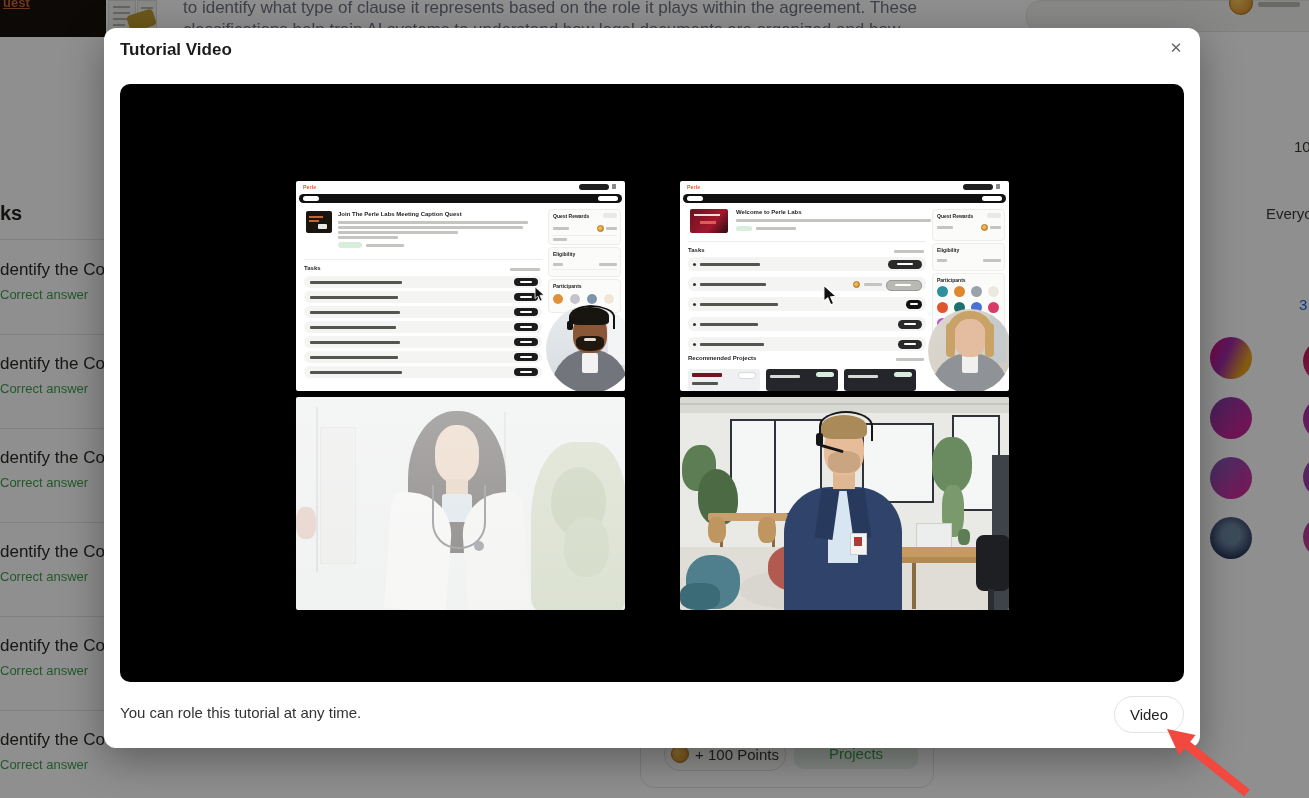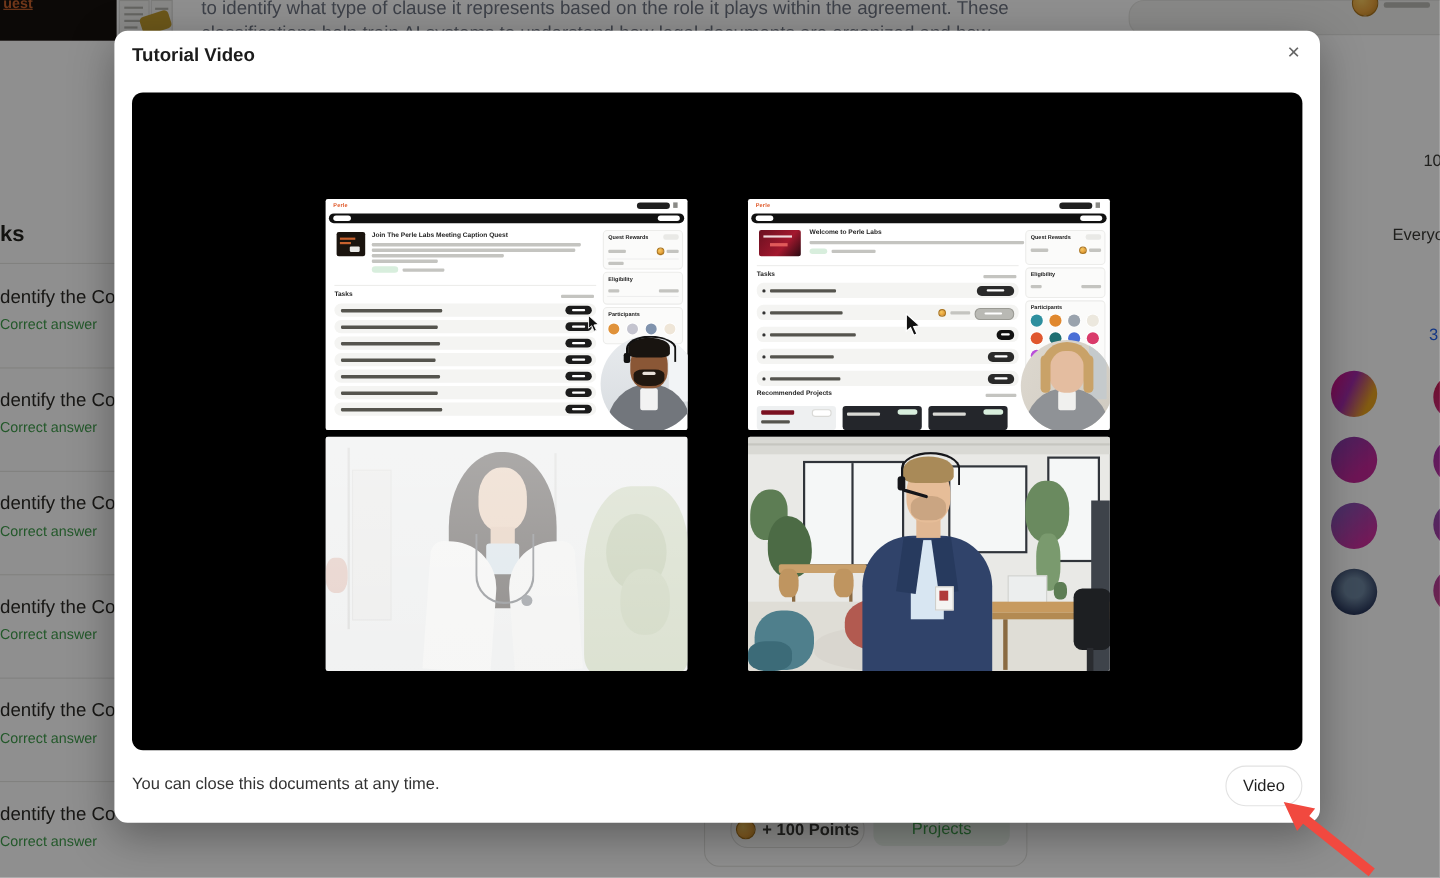--- a/index.html
+++ b/index.html
@@ -128,21 +128,21 @@
   <div class="abs avatar" style="left:1210px;top:337px;background:linear-gradient(115deg,#c2188a 15%,#a12ba8 40%,#e8a21f 78%);"></div>
   <div class="abs avatar" style="left:1210px;top:397px;background:linear-gradient(140deg,#7a3fa8,#c22798 70%);"></div>
   <div class="abs avatar" style="left:1210px;top:457px;background:linear-gradient(140deg,#8a4fb0 20%,#cc2f9e 80%);"></div>
   <div class="abs avatar" style="left:1210px;top:517px;background:radial-gradient(circle at 50% 42%,#6e86a0 0 28%,#27355a 75%);"></div>
   <div class="abs avatar" style="left:1303px;top:340px;background:linear-gradient(140deg,#c2184a,#d13a9e);"></div>
   <div class="abs avatar" style="left:1303px;top:398px;background:linear-gradient(140deg,#a12ba8,#d13a9e);"></div>
   <div class="abs avatar" style="left:1303px;top:456px;background:linear-gradient(140deg,#8a4fb0,#c22798);"></div>
   <div class="abs avatar" style="left:1303px;top:516px;background:linear-gradient(140deg,#b03a9e,#d14a7a);"></div>
 
   <div class="abs" style="left:640px;top:700px;width:292px;height:86px;border:1px solid #e3e3e0;border-radius:14px;"></div>
-  <div class="abs chip" style="left:664px;top:737px;width:120px;height:32px;font-weight:bold;">
+  <div class="abs chip" style="left:664px;top:737px;width:120px;height:32px;">
     <span class="coin" style="display:inline-block;width:16px;height:16px;"></span>
     <span>+ 100 Points</span>
   </div>
   <div class="abs chip-done" style="left:794px;top:737px;width:124px;height:32px;">
     <span>Projects</span>
   </div>
 </div>
 
 <div id="overlay"></div>
 
@@ -443,19 +443,19 @@
       <div class="abs" style="left:153px;top:72px;width:22px;height:20px;background:#e0b793;"></div>
       <div class="abs" style="left:144px;top:28px;width:40px;height:50px;background:#e6bd98;border-radius:45% 45% 42% 42%;"></div>
       <div class="abs" style="left:148px;top:54px;width:32px;height:22px;background:rgba(150,120,90,.35);border-radius:40%;"></div>
       <div class="abs" style="left:141px;top:18px;width:46px;height:24px;background:#a98a58;border-radius:50% 50% 25% 25%;"></div>
       <div class="abs" style="left:139px;top:14px;width:50px;height:28px;border:2.5px solid #15161a;border-bottom:0;border-radius:50% 50% 0 0;"></div>
       <div class="abs" style="left:136px;top:36px;width:7px;height:13px;background:#15161a;border-radius:3px;"></div>
       <div class="abs" style="left:140px;top:50px;width:24px;height:2.5px;background:#15161a;border-radius:2px;transform:rotate(16deg);"></div>
     </div>
   </div>
 
-  <div class="abs modal-note">You can close this documents at any time.</div>
+  <div class="abs modal-note">You can role this tutorial at any time.</div>
   <button class="close-btn">Video</button>
 </div>
 
 <svg id="arrow" width="1309" height="798" viewBox="0 0 1309 798">
   <polygon points="1167,729 1195.6,735.1 1190.2,741.8 1249.8,789.5 1244.2,796.5 1184.6,748.8 1179.2,755.5" fill="#f1493f"></polygon>
 </svg>
 
 </body></html>

